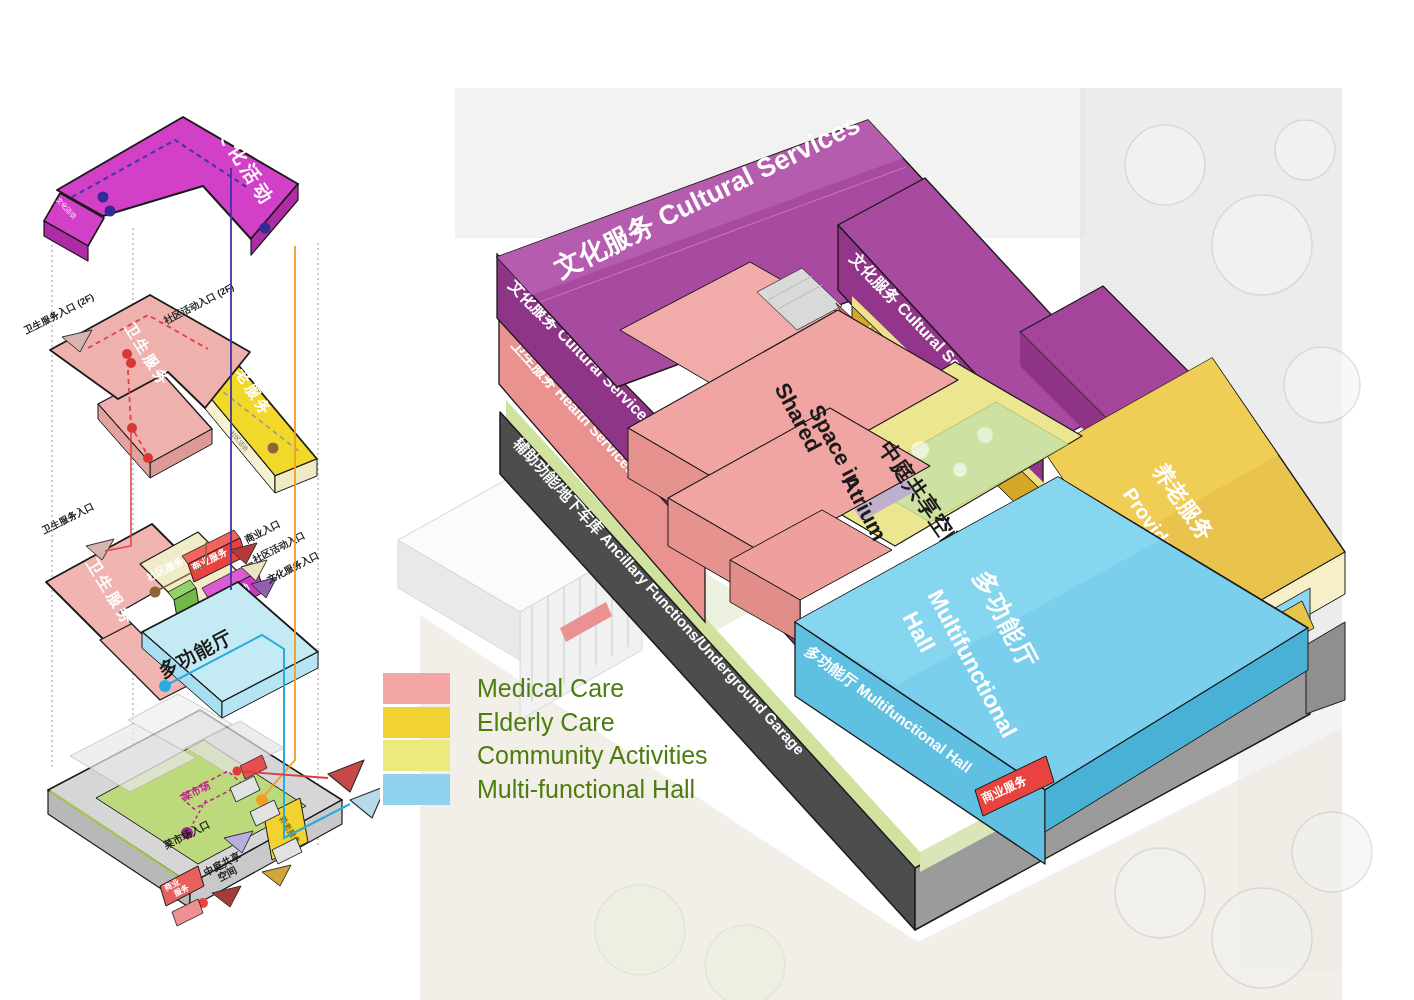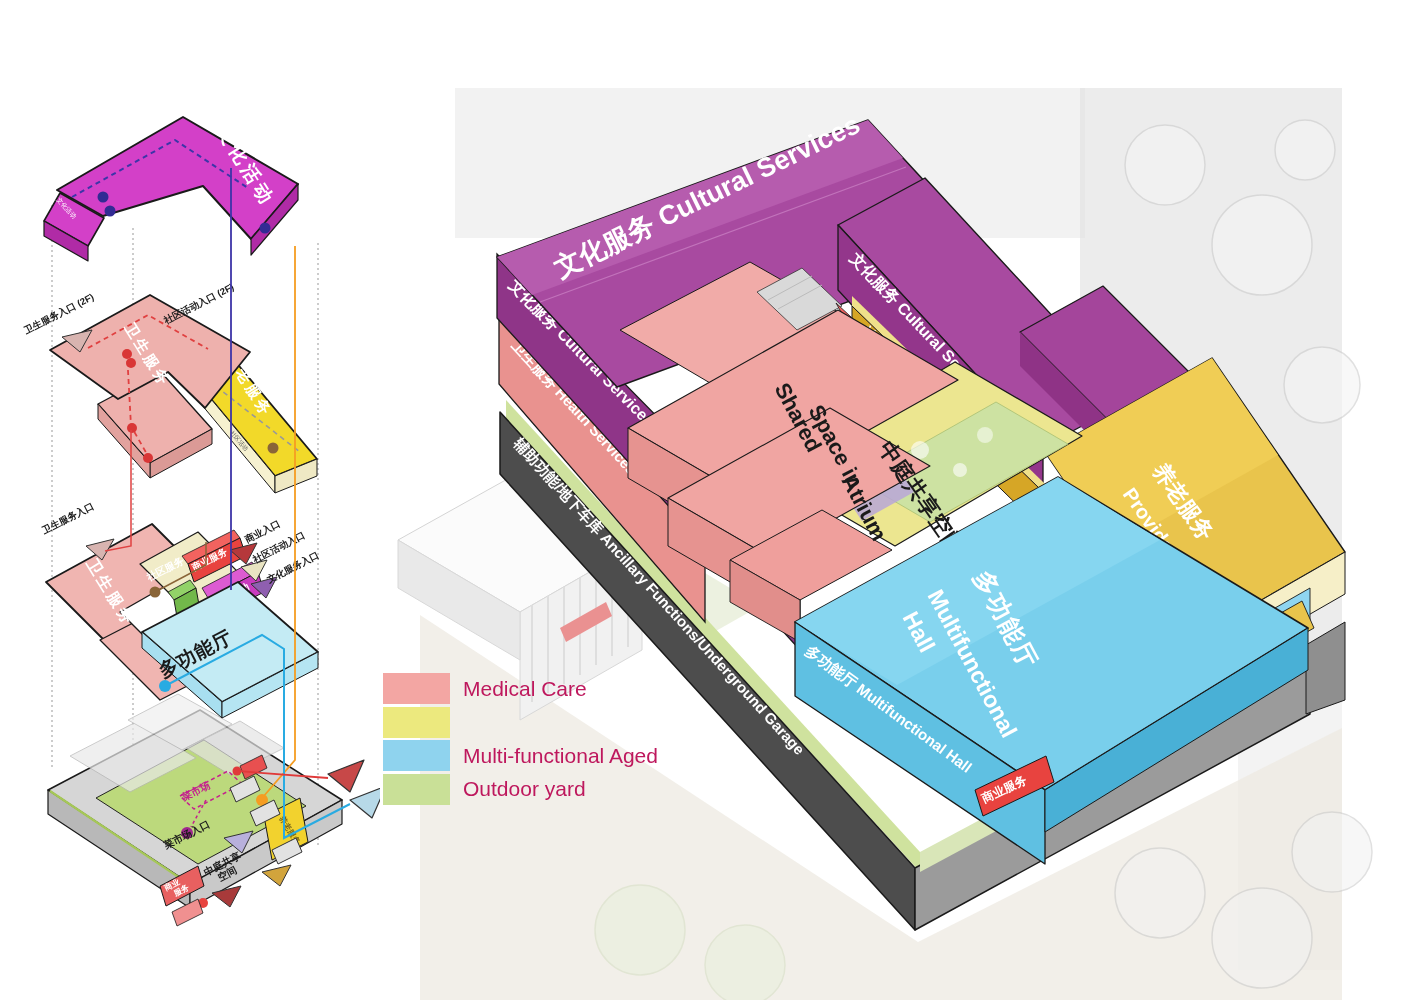--- a/index.html
+++ b/index.html
@@ -7,21 +7,21 @@
           font-family:"Liberation Sans",sans-serif;}
   svg{position:absolute;top:0;}
   #left-svg{left:0;}
   #right-svg{left:380px;}
   svg text{font-family:"Liberation Sans",sans-serif;}
   .tw{fill:#ffffff;font-weight:bold;}
   .tk{fill:#1a1a1a;font-weight:bold;}
   .legend{position:absolute;left:383px;top:672px;z-index:5;}
   .lrow{display:flex;align-items:center;height:33.5px;}
   .swatch{width:67px;height:31px;flex:0 0 67px;}
-  .llabel{margin-left:13px;font-size:21px;font-weight:500;color:#be185d;white-space:nowrap;}
+  .llabel{margin-left:27px;font-size:25px;font-weight:500;color:#4d7c0f;white-space:nowrap;}
 </style>
 </head>
 <body>
 
 <div class="canvas">
 
 <svg id="left-svg" width="380" height="1000" viewBox="0 0 380 1000">
 
   <g stroke="#999" stroke-width="1" stroke-dasharray="2,3">
     <line x1="52" y1="205" x2="52" y2="768"></line>
@@ -279,25 +279,26 @@
     <text transform="rotate(-25 984 803)" x="984" y="803" font-size="12" class="tw">商业服务</text>
   </g>
 </svg>
 
 <div class="legend">
   <div class="lrow">
     <span class="swatch" style="background-color: rgb(243, 166, 163);"></span>
     <span class="llabel">Medical Care</span>
   </div>
   <div class="lrow">
+    <span class="swatch" style="background-color: rgb(240, 210, 50);"></span>
+    <span class="llabel">Elderly Care</span>
+  </div>
+  <div class="lrow">
     <span class="swatch" style="background-color: rgb(236, 233, 126);"></span>
+    <span class="llabel">Community Activities</span>
   </div>
   <div class="lrow">
     <span class="swatch" style="background-color: rgb(143, 211, 238);"></span>
-    <span class="llabel">Multi-functional Aged</span>
-  </div>
-  <div class="lrow">
-    <span class="swatch" style="background-color: rgb(201, 224, 151);"></span>
-    <span class="llabel">Outdoor yard</span>
+    <span class="llabel">Multi-functional Hall</span>
   </div>
 </div>
 
 </div>
 
 </body></html>

